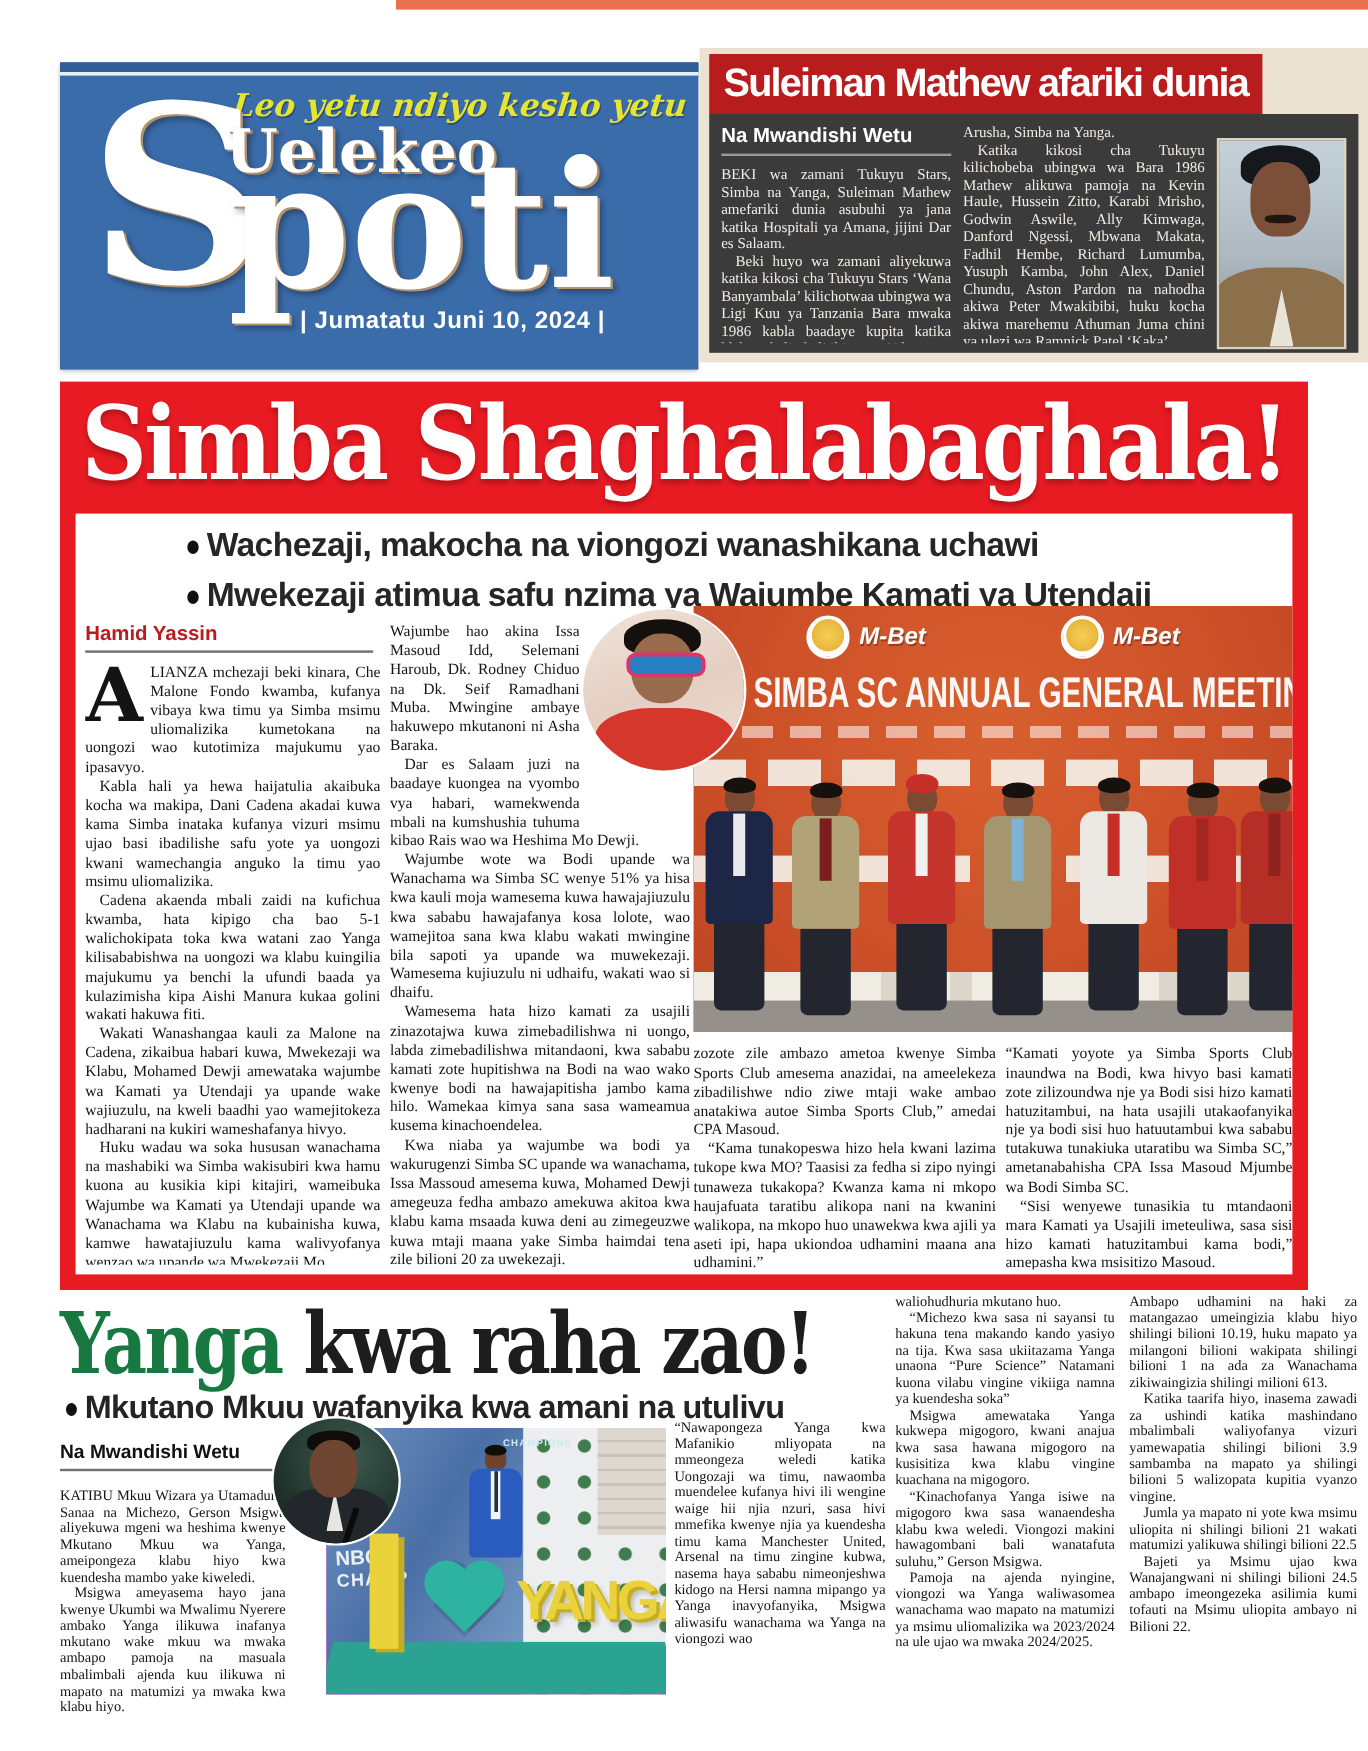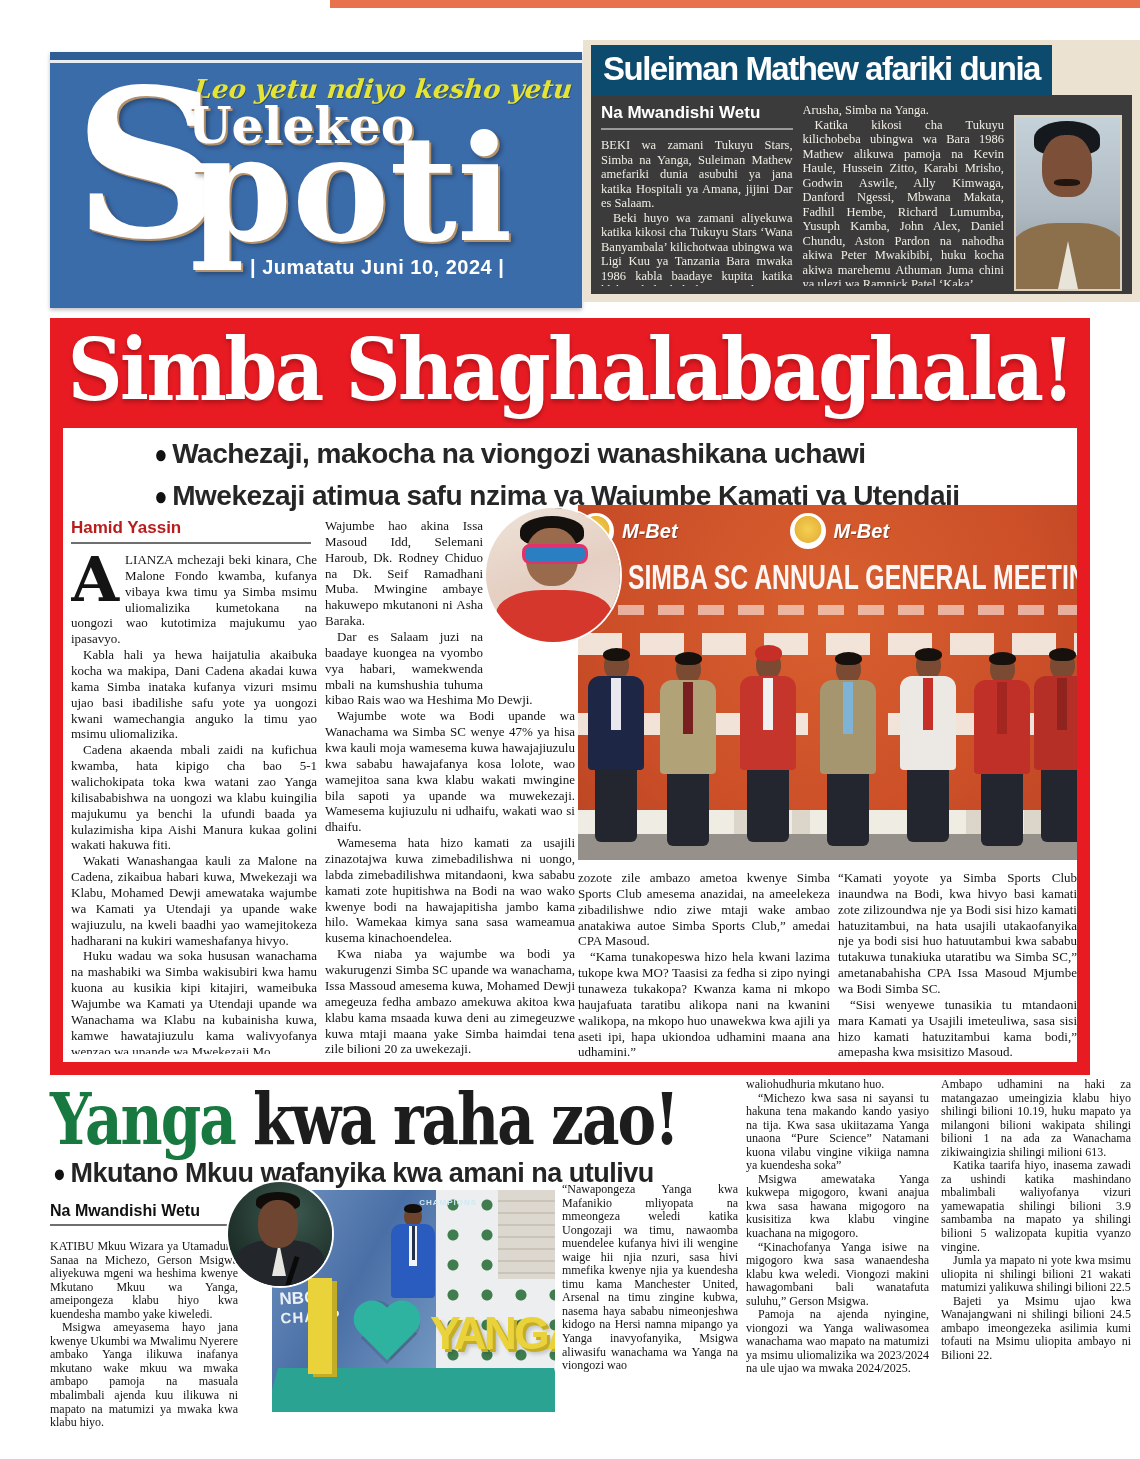--- a/index.html
+++ b/index.html
@@ -20,21 +20,21 @@
   .logo-txt{position:absolute;color:#fff;font-family:"DejaVu Serif",serif;font-weight:bold;line-height:1;
       text-shadow:2px 2px 0 #b2916d,4px 4px 5px rgba(0,0,0,.35);}
   #logo-s{left:24px;top:2px;font-size:205px;}
   #logo-uelekeo{left:138px;top:41px;font-size:50px;}
   #logo-poti{left:140px;top:56px;font-size:146px;}
   #masthead-date{position:absolute;left:200px;top:196px;color:#fff;
       font:bold 20px "Liberation Sans",sans-serif;letter-spacing:.5px;}
 
   
   #obituary{left:583px;top:40px;width:557px;height:262px;background:#ece2d1;padding:0;}
-  #obituary-headline{position:absolute;left:8px;top:5px;display:inline-block;background:#0c4a6e;
+  #obituary-headline{position:absolute;left:8px;top:5px;display:inline-block;background:#b91c1c;
       color:#fff;font:bold 33px "Liberation Sans",sans-serif;letter-spacing:-1.5px;
       padding:5px 12px 7px;white-space:nowrap;}
   #obituary-body{position:absolute;left:8px;top:55px;right:8px;bottom:8px;background:#3b3b3b;
       color:#f1ede4;display:flex;gap:10px;padding:8px 10px;box-sizing:border-box;}
   #obituary-body .col{font-size:12.5px;line-height:1.16;text-align:justify;overflow:hidden;}
   #obituary-col1{width:195px;}
   #obituary-col2{width:205px;}
   #obituary-byline{font:bold 17px "Liberation Sans",sans-serif;color:#fff;
       border-bottom:2px solid #9a9a9a;padding-bottom:5px;margin-bottom:8px;}
   .cols p{margin:0;}
@@ -73,21 +73,21 @@
       overflow:hidden;background:linear-gradient(160deg,#efe3d8 0%,#e5cfc3 50%,#f0dcd4 100%);z-index:5;
       box-shadow:0 0 0 2px #fff;}
   #simba-inset .hair{position:absolute;left:34px;top:8px;width:64px;height:30px;background:#14100d;border-radius:50% 50% 35% 35%;}
   #simba-inset .face{position:absolute;left:40px;top:20px;width:52px;height:58px;background:#9a6a4c;border-radius:45%;}
   #simba-inset .glasses{position:absolute;left:36px;top:36px;width:60px;height:14px;background:#2a7fc2;
       border:3px solid #e0336b;border-radius:8px;}
   #simba-inset .shirt{position:absolute;left:10px;top:82px;width:116px;height:60px;background:#d5372d;border-radius:40% 40% 0 0;}
   
   #simba-photo{position:absolute;left:515px;top:77px;width:499px;height:355px;overflow:hidden;
       background:radial-gradient(ellipse at 50% 30%,#d8602f 0%,#cc4f28 60%,#b84423 100%);}
-  #agm-logos{position:absolute;left:0;right:0;top:8px;display:flex;justify-content:flex-start;gap:112px;}
+  #agm-logos{position:absolute;left:0;right:0;top:8px;display:flex;justify-content:center;gap:112px;}
   .agm-logo{display:flex;align-items:center;gap:8px;}
   .agm-badge{width:32px;height:32px;border-radius:50%;background:radial-gradient(circle at 50% 45%,#f4d052 0%,#e8b63c 55%,#fff 58%,#fff 100%);
       border:2px solid #fff;}
   .agm-sponsor{color:#fff;font:bold italic 20px "Liberation Sans",sans-serif;text-shadow:1px 1px 0 rgba(0,0,0,.3);}
   #agm-title{position:absolute;left:0;right:0;top:52px;text-align:center;color:rgba(255,255,255,.95);
       font:bold 31px "Liberation Sans",sans-serif;letter-spacing:0;white-space:nowrap;
       transform:scaleX(.8) scaleY(1.15);transform-origin:center top;}
   #agm-smallrow{position:absolute;left:0;right:0;top:100px;height:10px;
       background:repeating-linear-gradient(90deg,rgba(255,255,255,.55) 0 26px,rgba(255,255,255,0) 26px 40px);}
   .chip-row{position:absolute;left:0;right:0;height:22px;
@@ -224,21 +224,21 @@
           <p>Cadena akaenda mbali zaidi na kufichua kwamba, hata kipigo cha bao 5-1 walichokipata toka kwa watani zao Yanga kilisababishwa na uongozi wa klabu kuingilia majukumu ya benchi la ufundi baada ya kulazimisha kipa Aishi Manura kukaa golini wakati hakuwa fiti.</p>
           <p>Wakati Wanashangaa kauli za Malone na Cadena, zikaibua habari kuwa, Mwekezaji wa Klabu, Mohamed Dewji amewataka wajumbe wa Kamati ya Utendaji ya upande wake wajiuzulu, na kweli baadhi yao wamejitokeza hadharani na kukiri wameshafanya hivyo.</p>
           <p>Huku wadau wa soka hususan wanachama na mashabiki wa Simba wakisubiri kwa hamu kuona au kusikia kipi kitajiri, wameibuka Wajumbe wa Kamati ya Utendaji upande wa Wanachama wa Klabu na kubainisha kuwa, kamwe hawatajiuzulu kama walivyofanya wenzao wa upande wa Mwekezaji Mo.</p>
         </div>
 
       <div id="simba-col2" class="story">
         <div class="circle-spacer"></div>
         <div class="cols">
             <p>Wajumbe hao akina Issa Masoud Idd, Selemani Haroub, Dk. Rodney Chiduo na Dk. Seif Ramadhani Muba. Mwingine ambaye hakuwepo mkutanoni ni Asha Baraka.</p>
             <p>Dar es Salaam juzi na baadaye kuongea na vyombo vya habari, wamekwenda mbali na kumshushia tuhuma kibao Rais wao wa Heshima Mo Dewji.</p>
-            <p>Wajumbe wote wa Bodi upande wa Wanachama wa Simba SC wenye 47% ya hisa kwa kauli moja wamesema kuwa hawajajiuzulu kwa sababu hawajafanya kosa lolote, wao wamejitoa sana kwa klabu wakati mwingine  bila sapoti ya upande wa muwekezaji. Wamesema kujiuzulu ni udhaifu, wakati wao si dhaifu.</p>
+            <p>Wajumbe wote wa Bodi upande wa Wanachama wa Simba SC wenye 51% ya hisa kwa kauli moja wamesema kuwa hawajajiuzulu kwa sababu hawajafanya kosa lolote, wao wamejitoa sana kwa klabu wakati mwingine  bila sapoti ya upande wa muwekezaji. Wamesema kujiuzulu ni udhaifu, wakati wao si dhaifu.</p>
             <p>Wamesema hata hizo kamati za usajili zinazotajwa kuwa zimebadilishwa ni uongo, labda zimebadilishwa mitandaoni, kwa sababu kamati zote hupitishwa na Bodi na wao wako kwenye bodi na hawajapitisha jambo kama hilo. Wamekaa kimya sana sasa wameamua kusema kinachoendelea.</p>
             <p>Kwa niaba ya wajumbe wa bodi ya wakurugenzi Simba SC upande wa wanachama, Issa Massoud amesema kuwa, Mohamed Dewji amegeuza fedha ambazo amekuwa akitoa kwa klabu kama msaada kuwa deni au zimegeuzwe kuwa mtaji maana yake Simba haimdai tena zile bilioni 20 za uwekezaji.</p>
           </div>
       </div>
 
       <div id="simba-inset">
         <div class="hair"></div>
         <div class="face"></div>
         <div class="glasses"></div>
         <div class="shirt"></div>

